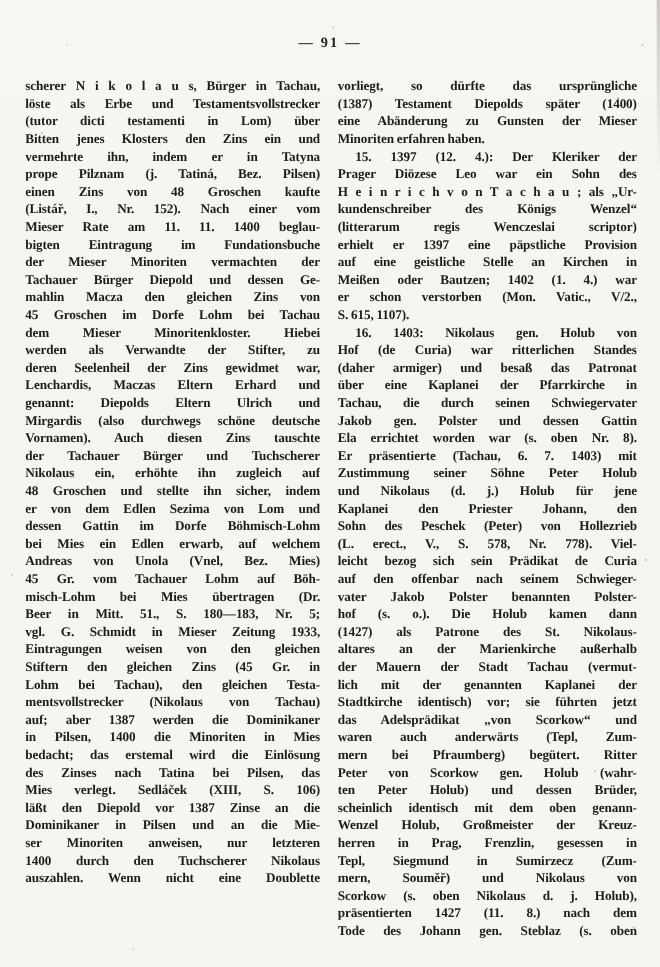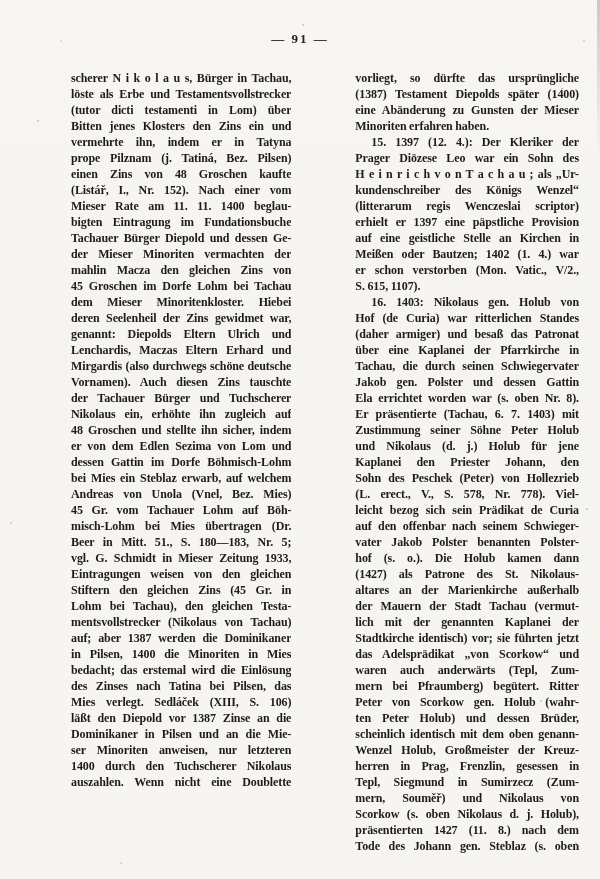--- a/index.html
+++ b/index.html
@@ -24,21 +24,21 @@
     letter-spacing:2px;
     color:#22201d;
   }
   .columns{
     position:absolute;
     top:70px;left:23px;
     width:556px;
     display:flex;
     gap:16px;
   }
-  .col{width:268px;margin-left:48px;}
+  .col{width:268px;}
   .col.right{width:272px;}
   .line{
     font-size:12px;
     font-weight:bold;
     line-height:16px;
     height:16px;
     overflow:hidden;
     text-align:justify;
     text-align-last:justify;
     letter-spacing:-0.1px;
@@ -79,36 +79,37 @@
         <div class="line">scherer N i k o l a u s, Bürger in Tachau,</div>
         <div class="line">löste als Erbe und Testamentsvollstrecker</div>
         <div class="line">(tutor dicti testamenti in Lom) über</div>
         <div class="line">Bitten jenes Klosters den Zins ein und</div>
         <div class="line">vermehrte ihn, indem er in Tatyna</div>
         <div class="line">prope Pilznam (j. Tatiná, Bez. Pilsen)</div>
         <div class="line">einen Zins von 48 Groschen kaufte</div>
         <div class="line">(Listář, I., Nr. 152). Nach einer vom</div>
         <div class="line">Mieser Rate am 11. 11. 1400 beglau-</div>
         <div class="line">bigten Eintragung im Fundationsbuche</div>
+        <div class="line">der Mieser Minoriten vermachten der</div>
         <div class="line">Tachauer Bürger Diepold und dessen Ge-</div>
-        <div class="line">der Mieser Minoriten vermachten der</div>
         <div class="line">mahlin Macza den gleichen Zins von</div>
         <div class="line">45 Groschen im Dorfe Lohm bei Tachau</div>
         <div class="line">dem Mieser Minoritenkloster. Hiebei</div>
+        <div class="line">werden als Verwandte der Stifter, zu</div>
         <div class="line">deren Seelenheil der Zins gewidmet war,</div>
+        <div class="line">Lenchardis, Maczas Eltern Erhard und</div>
         <div class="line">genannt: Diepolds Eltern Ulrich und</div>
-        <div class="line">Lenchardis, Maczas Eltern Erhard und</div>
         <div class="line">Mirgardis (also durchwegs schöne deutsche</div>
         <div class="line">Vornamen). Auch diesen Zins tauschte</div>
         <div class="line">der Tachauer Bürger und Tuchscherer</div>
         <div class="line">Nikolaus ein, erhöhte ihn zugleich auf</div>
         <div class="line">48 Groschen und stellte ihn sicher, indem</div>
         <div class="line">er von dem Edlen Sezima von Lom und</div>
         <div class="line">dessen Gattin im Dorfe Böhmisch-Lohm</div>
-        <div class="line">bei Mies ein Steblaz erwarb, auf welchem</div>
+        <div class="line">bei Mies ein Edlen erwarb, auf welchem</div>
         <div class="line">Andreas von Unola (Vnel, Bez. Mies)</div>
         <div class="line">45 Gr. vom Tachauer Lohm auf Böh-</div>
         <div class="line">misch-Lohm bei Mies übertragen (Dr.</div>
         <div class="line">Beer in Mitt. 51., S. 180—183, Nr. 5;</div>
         <div class="line">vgl. G. Schmidt in Mieser Zeitung 1933,</div>
         <div class="line">Eintragungen weisen von den gleichen</div>
         <div class="line">Stiftern den gleichen Zins (45 Gr. in</div>
         <div class="line">Lohm bei Tachau), den gleichen Testa-</div>
         <div class="line">mentsvollstrecker (Nikolaus von Tachau)</div>
         <div class="line">auf; aber 1387 werden die Dominikaner</div>

